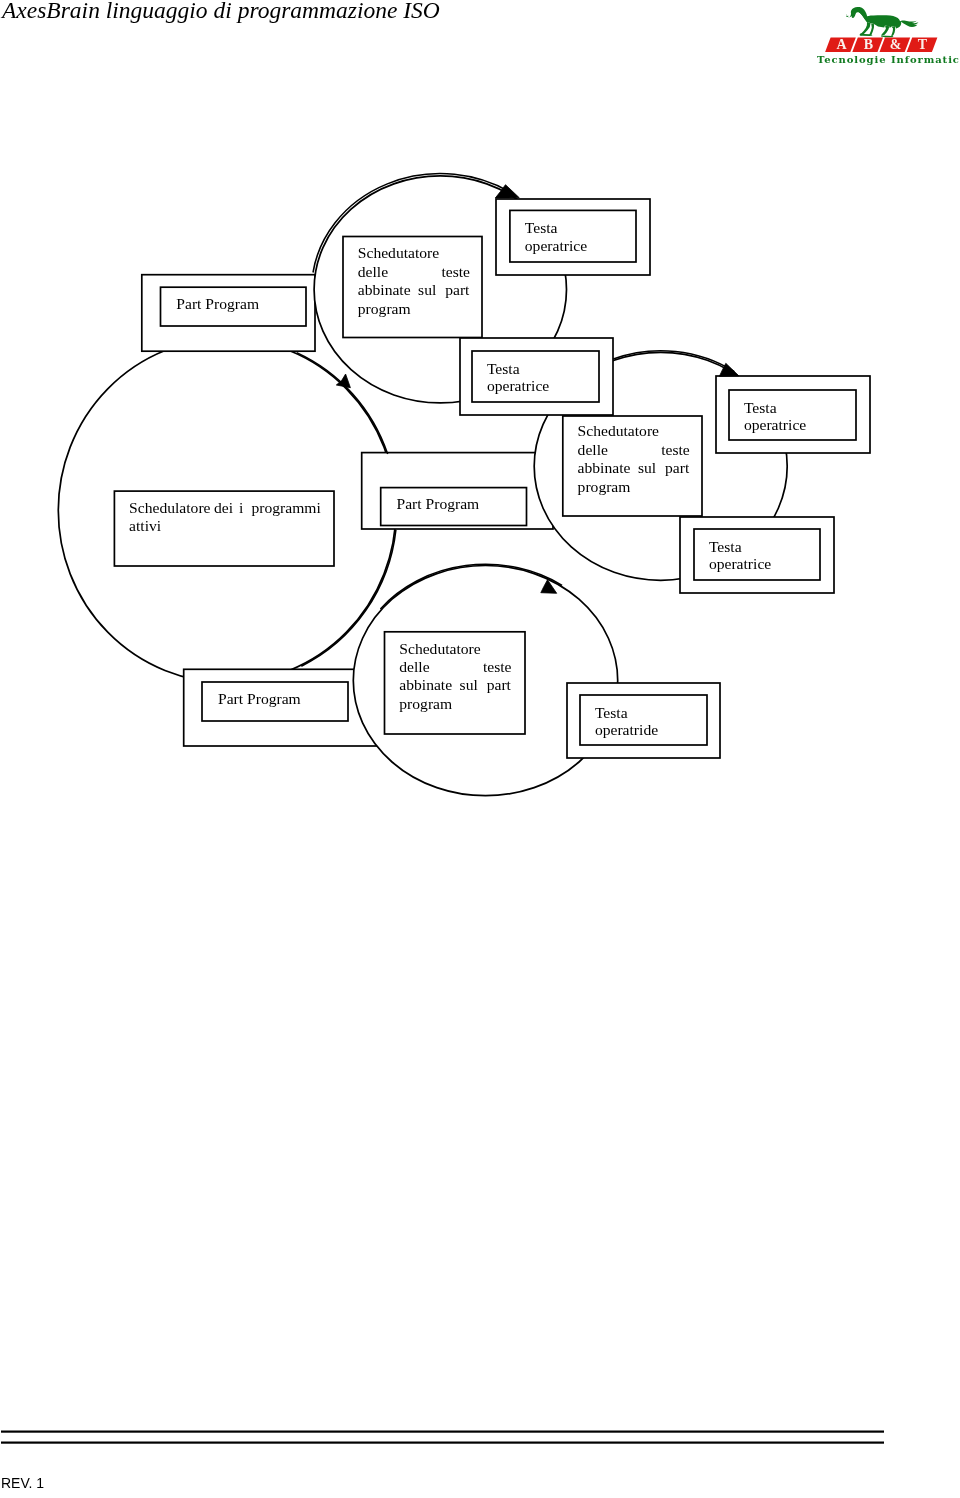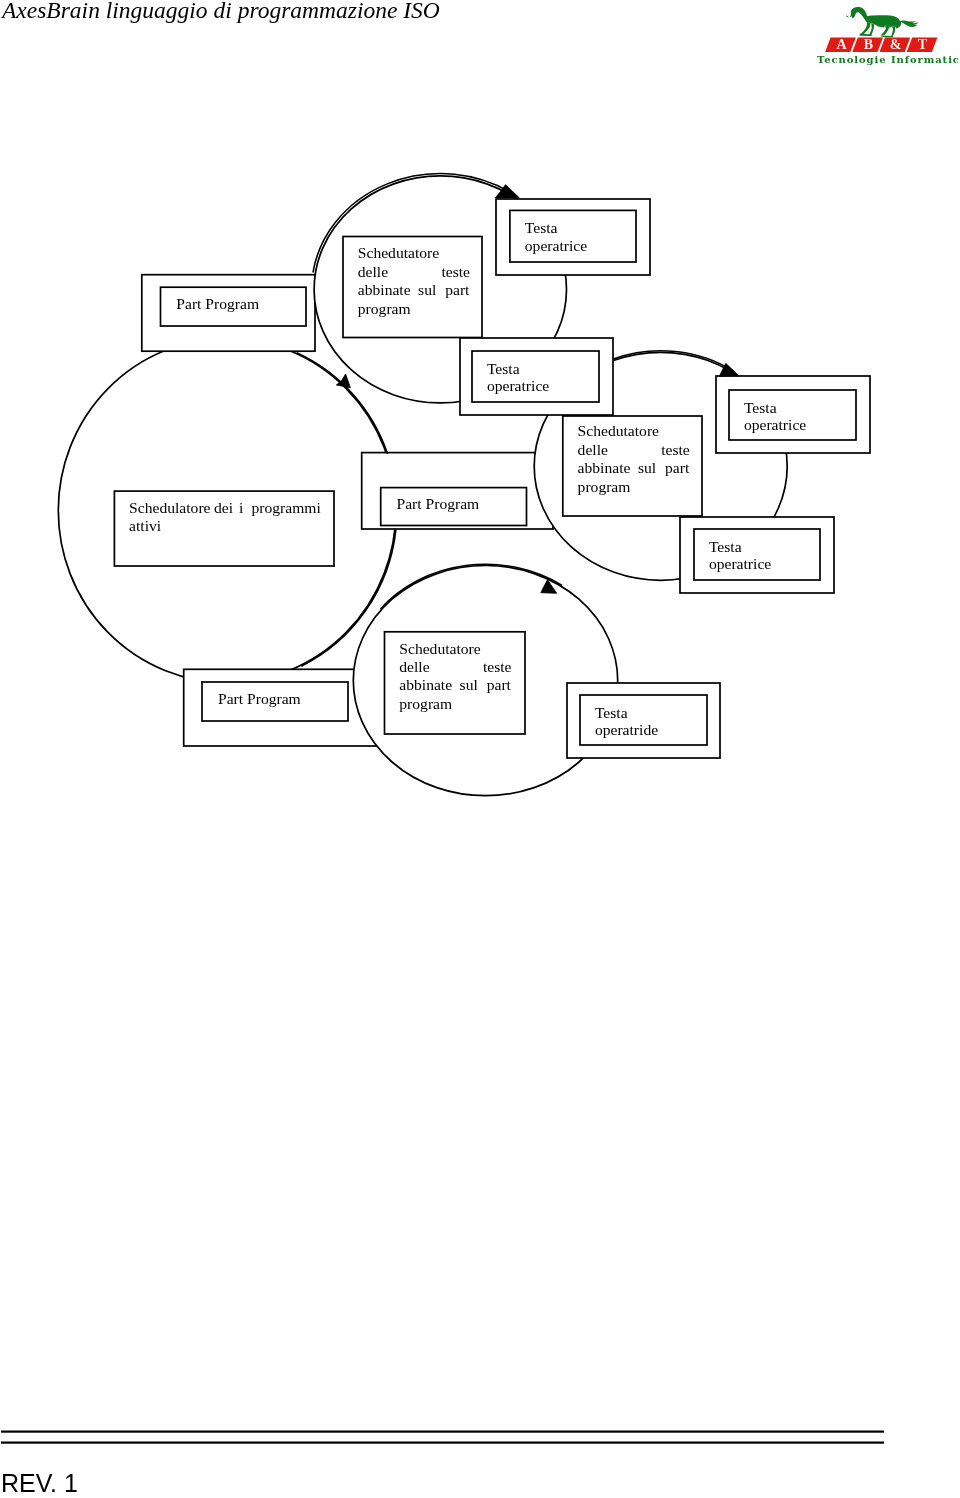--- a/index.html
+++ b/index.html
@@ -12,21 +12,21 @@
   #hdr-title{position:absolute;left:2px;top:-3px;font-size:23.5px;font-style:italic;
      font-weight:normal;white-space:nowrap;}
   #logo{position:absolute;left:812px;top:0px;width:148px;height:70px;}
 
   
   #diagram{position:absolute;left:0px;top:0px;width:960px;height:900px;}
 
   
   #footrule{position:absolute;left:1px;top:1429px;width:883px;height:16px;}
   #rev{position:absolute;left:1px;top:1471px;font-family:"Liberation Sans",sans-serif;
-       font-size:25px;line-height:24px;}
+       font-size:14px;line-height:24px;}
   #pageno{position:absolute;left:455px;top:1512px;font-family:"Liberation Sans",sans-serif;
        font-size:15px;line-height:24px;}
 </style>
 </head>
 <body>
 
 <div class="page">
 
   <div id="hdr-title">AxesBrain linguaggio di programmazione ISO</div>
 

